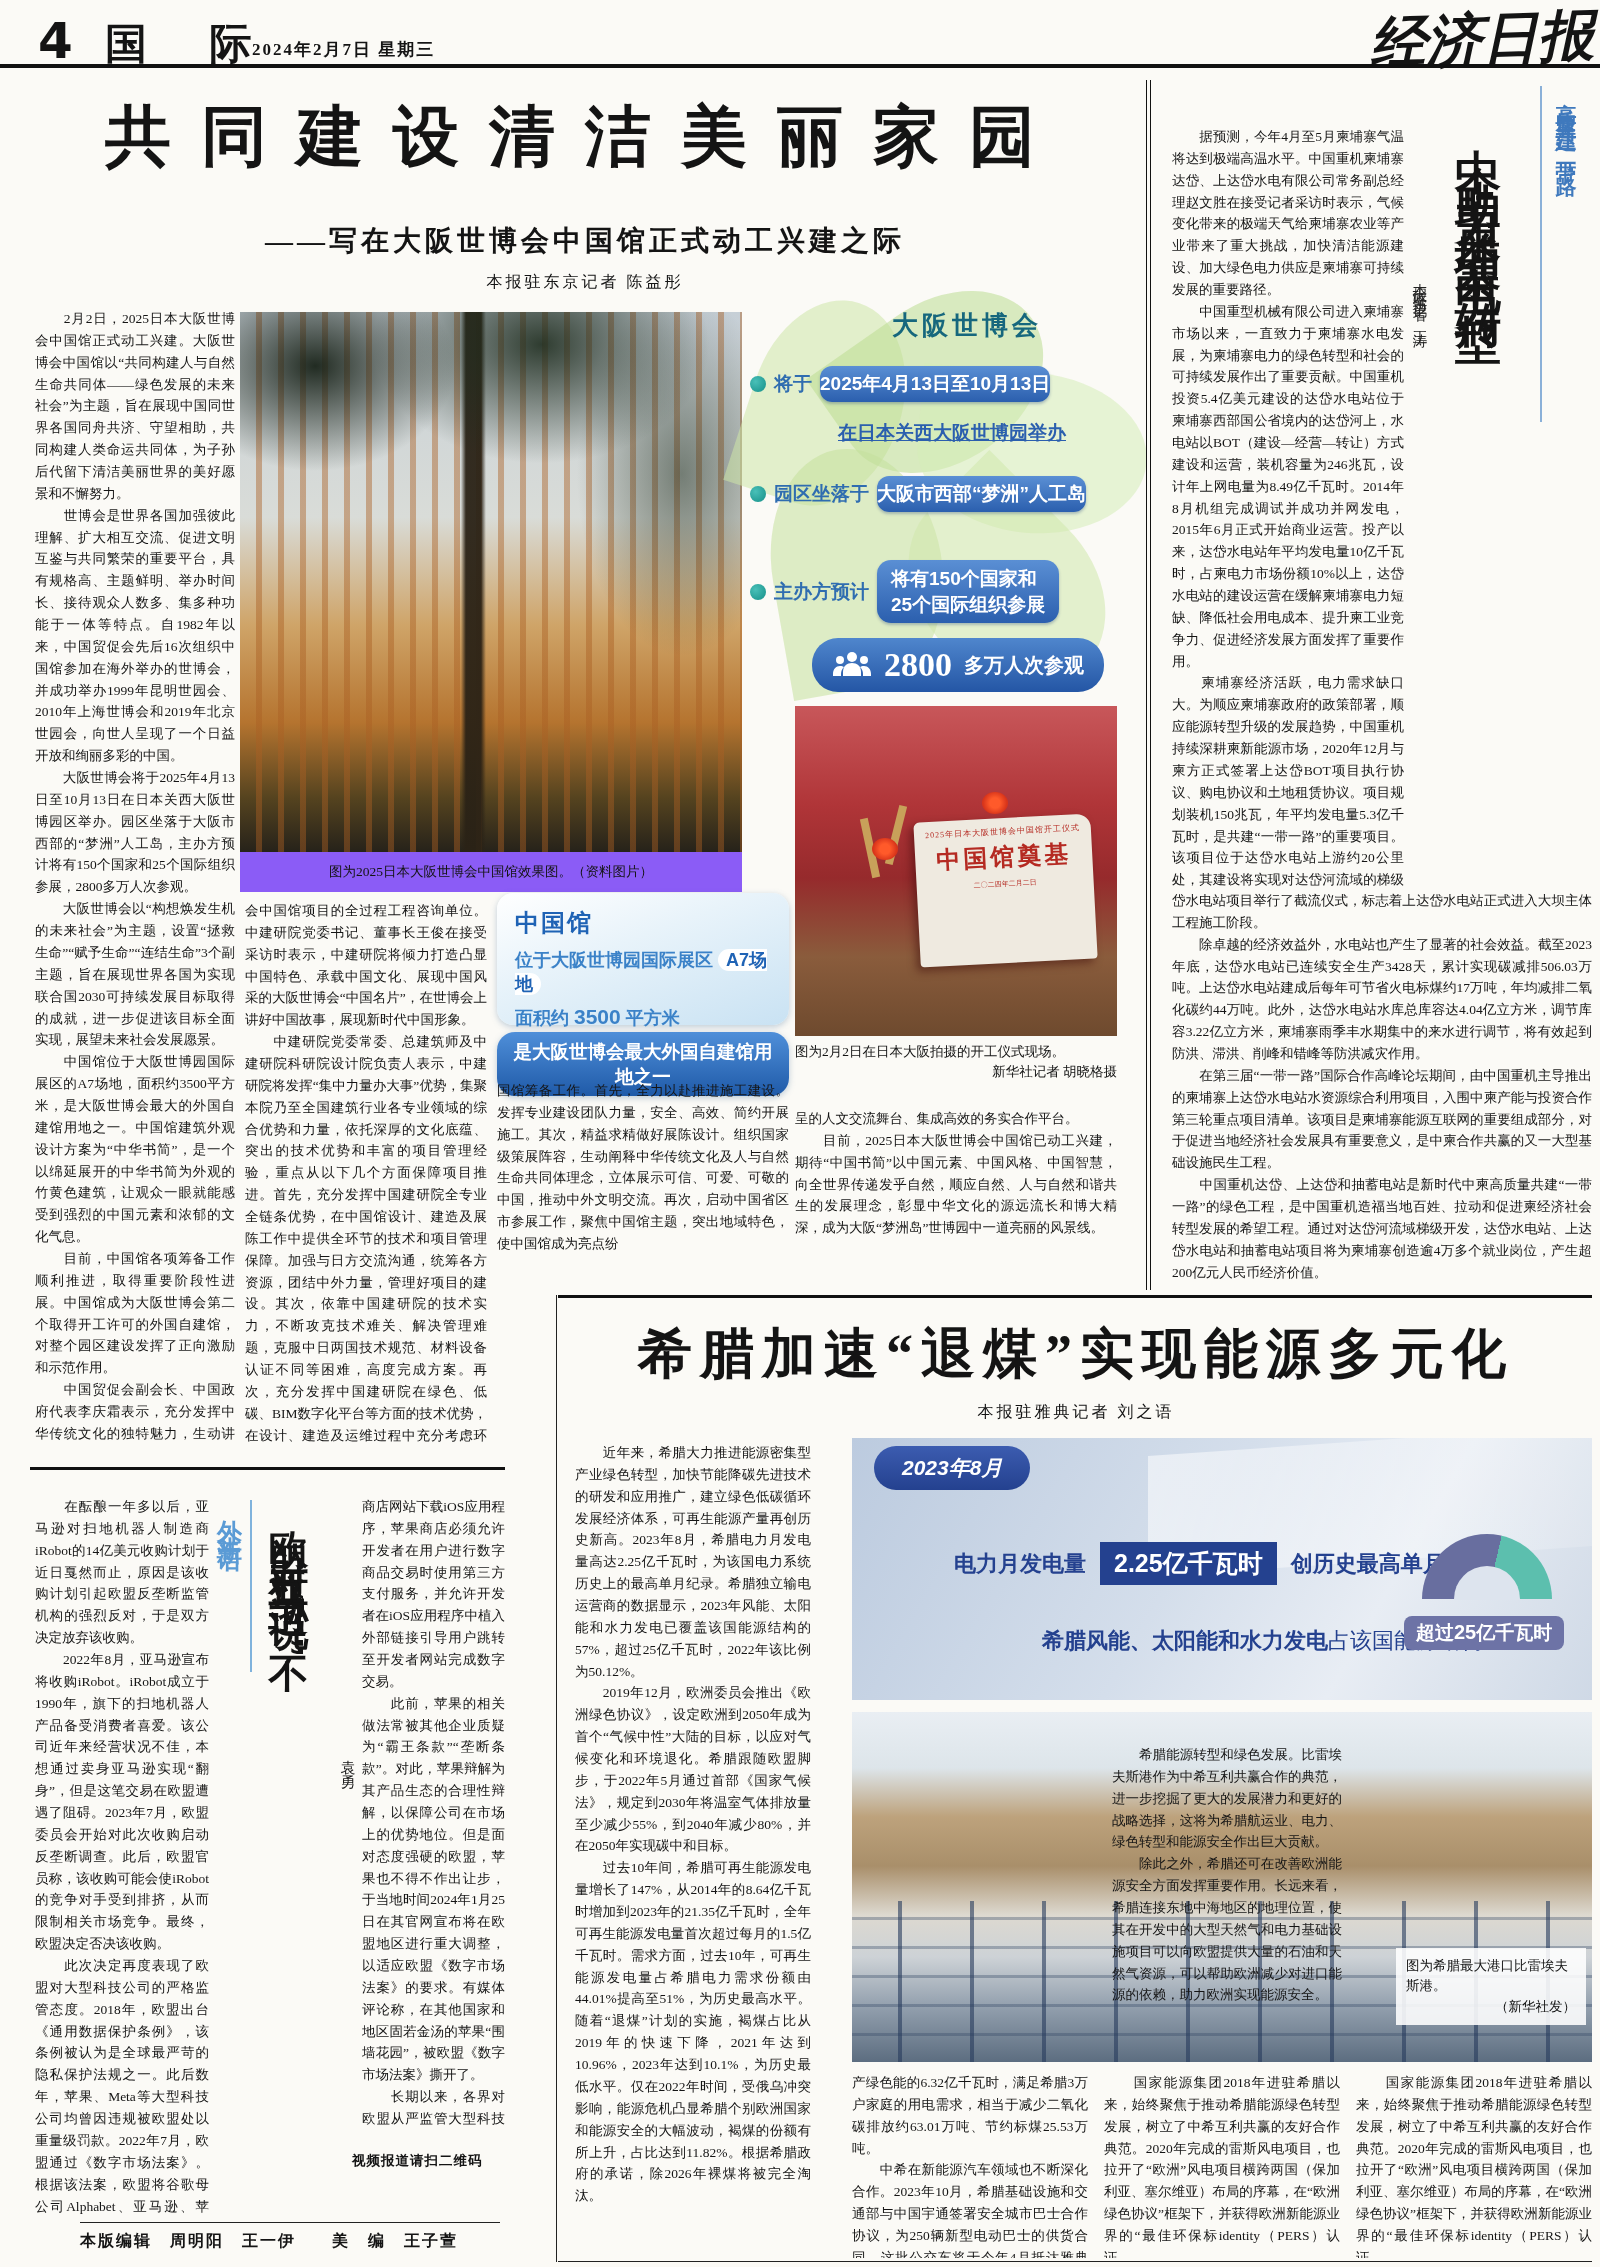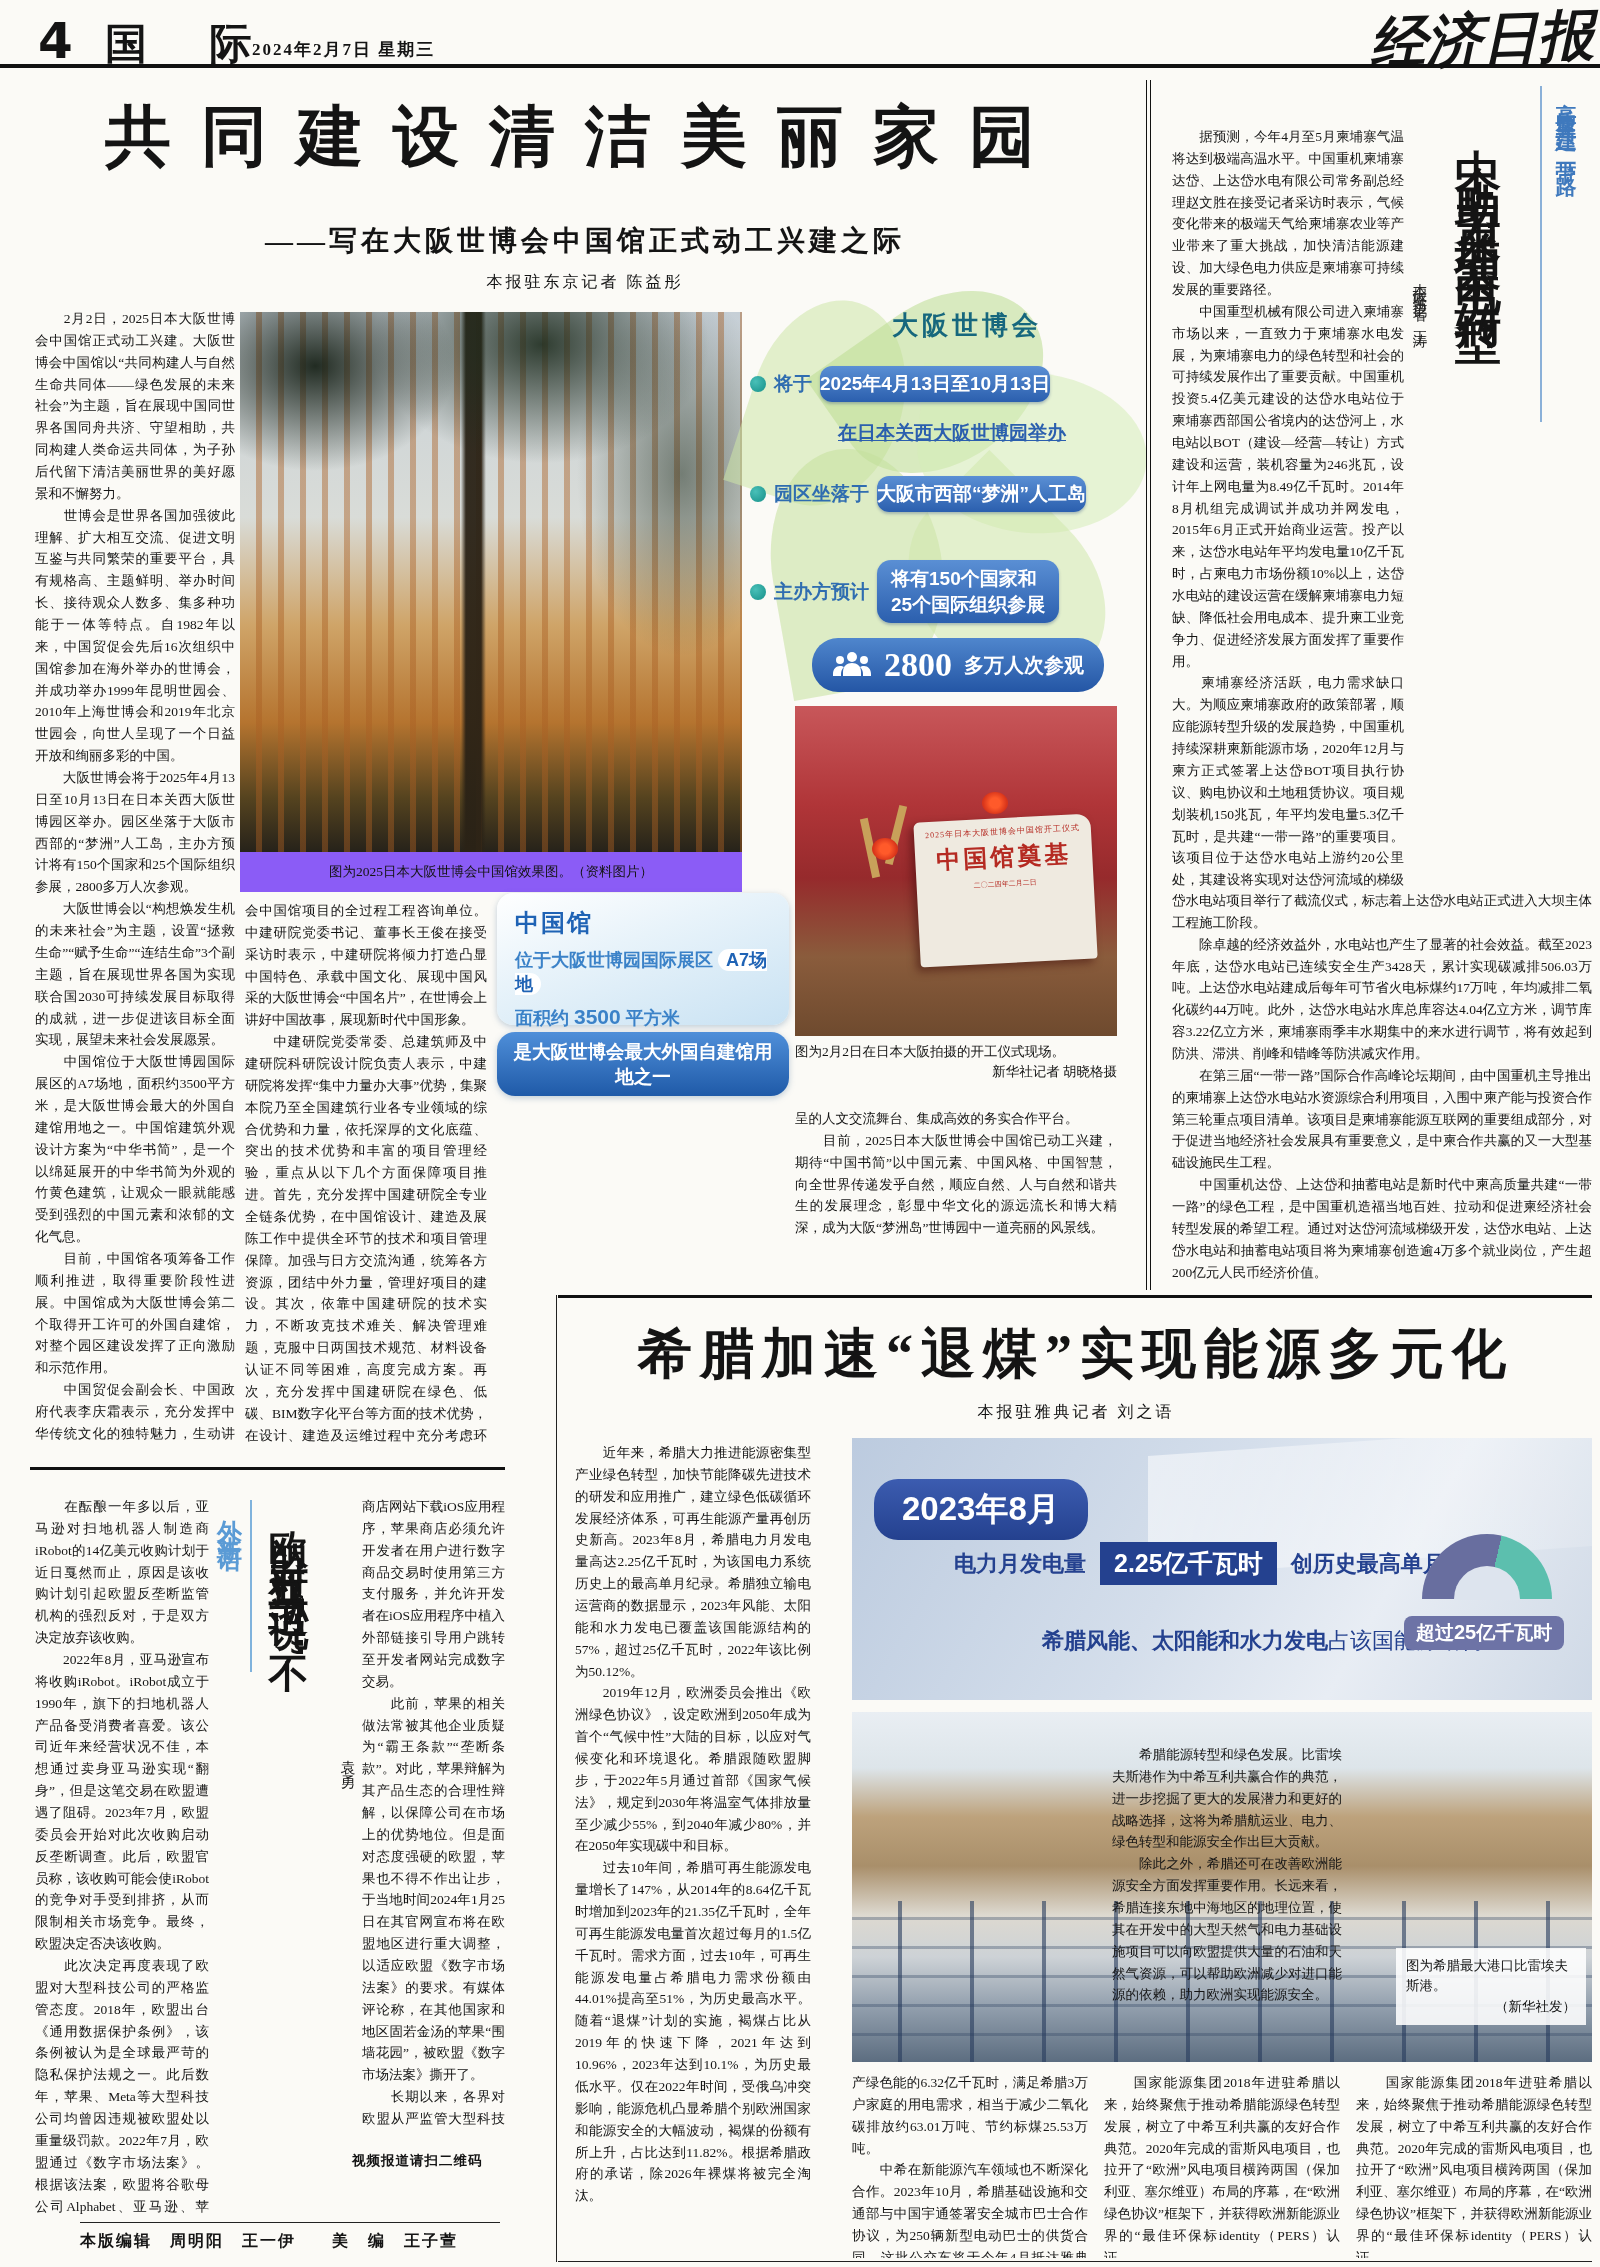--- a/index.html
+++ b/index.html
@@ -59,21 +59,21 @@
   .cap2{font-size:13.5px;line-height:1.5;}
   .credit-r{text-align:right;}
   
   .v-head{writing-mode:vertical-rl;font-size:46px;font-weight:bold;letter-spacing:17px;font-family:"Liberation Sans","DejaVu Sans",sans-serif;}
   .v-kicker{writing-mode:vertical-rl;font-size:21px;font-weight:bold;color:#3f79bd;letter-spacing:7px;font-family:"Liberation Sans",sans-serif;}
   .v-byline{writing-mode:vertical-rl;font-size:14.5px;letter-spacing:4px;color:#222;}
   
   .h1g{font-size:54px;font-weight:bold;letter-spacing:8px;text-align:center;white-space:nowrap;}
   .ginfo{background:linear-gradient(120deg,#bccbdf 0%,#d4deeb 45%,#e8edf4 70%,#cfd9e6 100%);overflow:hidden;}
   .gband{position:absolute;left:40%;top:0;width:70%;height:46%;background:linear-gradient(100deg, rgba(255,255,255,.55), rgba(255,255,255,.1));transform:skewY(-4deg);}
-  .gbadge{position:absolute;left:22px;top:41px;background:linear-gradient(#3c5cb0,#24418f);color:#fff;font-weight:bold;font-size:33px;border-radius:24px;padding:8px 28px;font-family:"Liberation Sans",sans-serif;}
+  .gbadge{position:absolute;left:22px;top:8px;background:linear-gradient(#3c5cb0,#24418f);color:#fff;font-weight:bold;font-size:21px;border-radius:24px;padding:8px 28px;font-family:"Liberation Sans",sans-serif;font-style:italic;}
   .grow{position:absolute;left:58px;top:104px;display:flex;align-items:center;gap:14px;font-family:"Liberation Sans",sans-serif;}
   .glabel{font-size:22px;font-weight:bold;color:#24418f;margin-left:44px;}
   .gval{background:#24418f;color:#fff;font-weight:bold;font-size:25px;padding:5px 14px;}
   .gnote{font-size:22px;font-weight:bold;color:#24418f;}
   .gshare{position:absolute;left:190px;top:176px;font-family:"Liberation Sans",sans-serif;color:#24418f;font-size:22px;}
   .gshare .b{font-weight:bold;}
   .gshare .pct{font-size:38px;font-weight:bold;}
   .gauge-wrap{position:absolute;width:130px;height:66px;overflow:hidden;}
   .gauge{width:130px;height:130px;border-radius:50%;background:conic-gradient(from 270deg,#686e9f 0 103deg,#5cbfae 103deg 180deg,rgba(0,0,0,0) 180deg);position:relative;}
   .gauge::after{content:"";position:absolute;left:32px;top:32px;width:66px;height:66px;border-radius:50%;background:#dde4ee;}
@@ -186,20 +186,21 @@
       <span>面积约</span>
       <span class="big">3500</span>
       <span>平方米</span>
     </div>
   </div>
   <div class="abs infobox fpill" style="left:497px;top:1032px;width:292px;padding:7px 12px;background:linear-gradient(#4f8fd9,#1f5aa8);color:#fff;border-radius:18px;font-size:18.5px;font-weight:bold;text-align:center;font-family:'Liberation Sans',sans-serif;box-sizing:border-box;">是大阪世博会最大外国自建馆用地之一</div>
 
   <div class="abs body-col" style="left:245px;top:900px;width:242px;height:543px;">会中国馆项目的全过程工程咨询单位。中建研院党委书记、董事长王俊在接受采访时表示，中建研院将倾力打造凸显中国特色、承载中国文化、展现中国风采的大阪世博会“中国名片”，在世博会上讲好中国故事，展现新时代中国形象。
 　　中建研院党委常委、总建筑师及中建研院科研院设计院负责人表示，中建研院将发挥“集中力量办大事”优势，集聚本院乃至全国建筑行业各专业领域的综合优势和力量，依托深厚的文化底蕴、突出的技术优势和丰富的项目管理经验，重点从以下几个方面保障项目推进。首先，充分发挥中国建研院全专业全链条优势，在中国馆设计、建造及展陈工作中提供全环节的技术和项目管理保障。加强与日方交流沟通，统筹各方资源，团结中外力量，管理好项目的建设。其次，依靠中国建研院的技术实力，不断攻克技术难关、解决管理难题，克服中日两国技术规范、材料设备认证不同等困难，高度完成方案。再次，充分发挥中国建研院在绿色、低碳、BIM数字化平台等方面的技术优势，在设计、建造及运维过程中充分考虑环保、节能、低碳、科技等因素，充分体现人与自然和谐共生的中国建筑文化理念。
 　　李庆霜表示，下一步，中国贸促会将与有关各方紧密协作，高标准、高质量推进中</div>
+  <div class="abs body-col" style="left:497px;top:1080px;width:292px;height:208px;">国馆筹备工作。首先，全力以赴推进施工建设。发挥专业建设团队力量，安全、高效、简约开展施工。其次，精益求精做好展陈设计。组织国家级策展阵容，生动阐释中华传统文化及人与自然生命共同体理念，立体展示可信、可爱、可敬的中国，推动中外文明交流。再次，启动中国省区市参展工作，聚焦中国馆主题，突出地域特色，使中国馆成为亮点纷</div>
   <div class="abs body-col" style="left:795px;top:1108px;width:322px;height:180px;">呈的人文交流舞台、集成高效的务实合作平台。
 　　目前，2025日本大阪世博会中国馆已动工兴建，期待“中国书简”以中国元素、中国风格、中国智慧，向全世界传递发乎自然，顺应自然、人与自然和谐共生的发展理念，彰显中华文化的源远流长和博大精深，成为大阪“梦洲岛”世博园中一道亮丽的风景线。</div>
 
   <div class="abs" style="left:1146px;top:80px;width:3px;height:1210px;border-left:1px solid #111;border-right:1px solid #111;"></div>
   <div class="abs body-col" style="left:1172px;top:126px;width:232px;height:760px;">　　据预测，今年4月至5月柬埔寨气温将达到极端高温水平。中国重机柬埔寨达岱、上达岱水电有限公司常务副总经理赵文胜在接受记者采访时表示，气候变化带来的极端天气给柬埔寨农业等产业带来了重大挑战，加快清洁能源建设、加大绿色电力供应是柬埔寨可持续发展的重要路径。
 　　中国重型机械有限公司进入柬埔寨市场以来，一直致力于柬埔寨水电发展，为柬埔寨电力的绿色转型和社会的可持续发展作出了重要贡献。中国重机投资5.4亿美元建设的达岱水电站位于柬埔寨西部国公省境内的达岱河上，水电站以BOT（建设—经营—转让）方式建设和运营，装机容量为246兆瓦，设计年上网电量为8.49亿千瓦时。2014年8月机组完成调试并成功并网发电，2015年6月正式开始商业运营。投产以来，达岱水电站年平均发电量10亿千瓦时，占柬电力市场份额10%以上，达岱水电站的建设运营在缓解柬埔寨电力短缺、降低社会用电成本、提升柬工业竞争力、促进经济发展方面发挥了重要作用。
 　　柬埔寨经济活跃，电力需求缺口大。为顺应柬埔寨政府的政策部署，顺应能源转型升级的发展趋势，中国重机持续深耕柬新能源市场，2020年12月与柬方正式签署上达岱BOT项目执行协议、购电协议和土地租赁协议。项目规划装机150兆瓦，年平均发电量5.3亿千瓦时，是共建“一带一路”的重要项目。该项目位于达岱水电站上游约20公里处，其建设将实现对达岱河流域的梯级开发，上达岱水库和达岱水库联合调度后，将显著增加旱季发电量，对柬埔寨发展清洁能源、平抑电价、推动经济发展起到重要作用。2023年11月30日，上达</div>
   <div class="abs v-byline" style="left:1410px;top:272px;height:230px;">本报驻金边记者　王涛</div>
   <div class="abs v-head" style="left:1448px;top:112px;height:770px;">中企助力柬埔寨电力转型</div>
   <div class="abs" style="left:1540px;top:86px;width:2px;height:336px;background:#8ab0d8;"></div>

